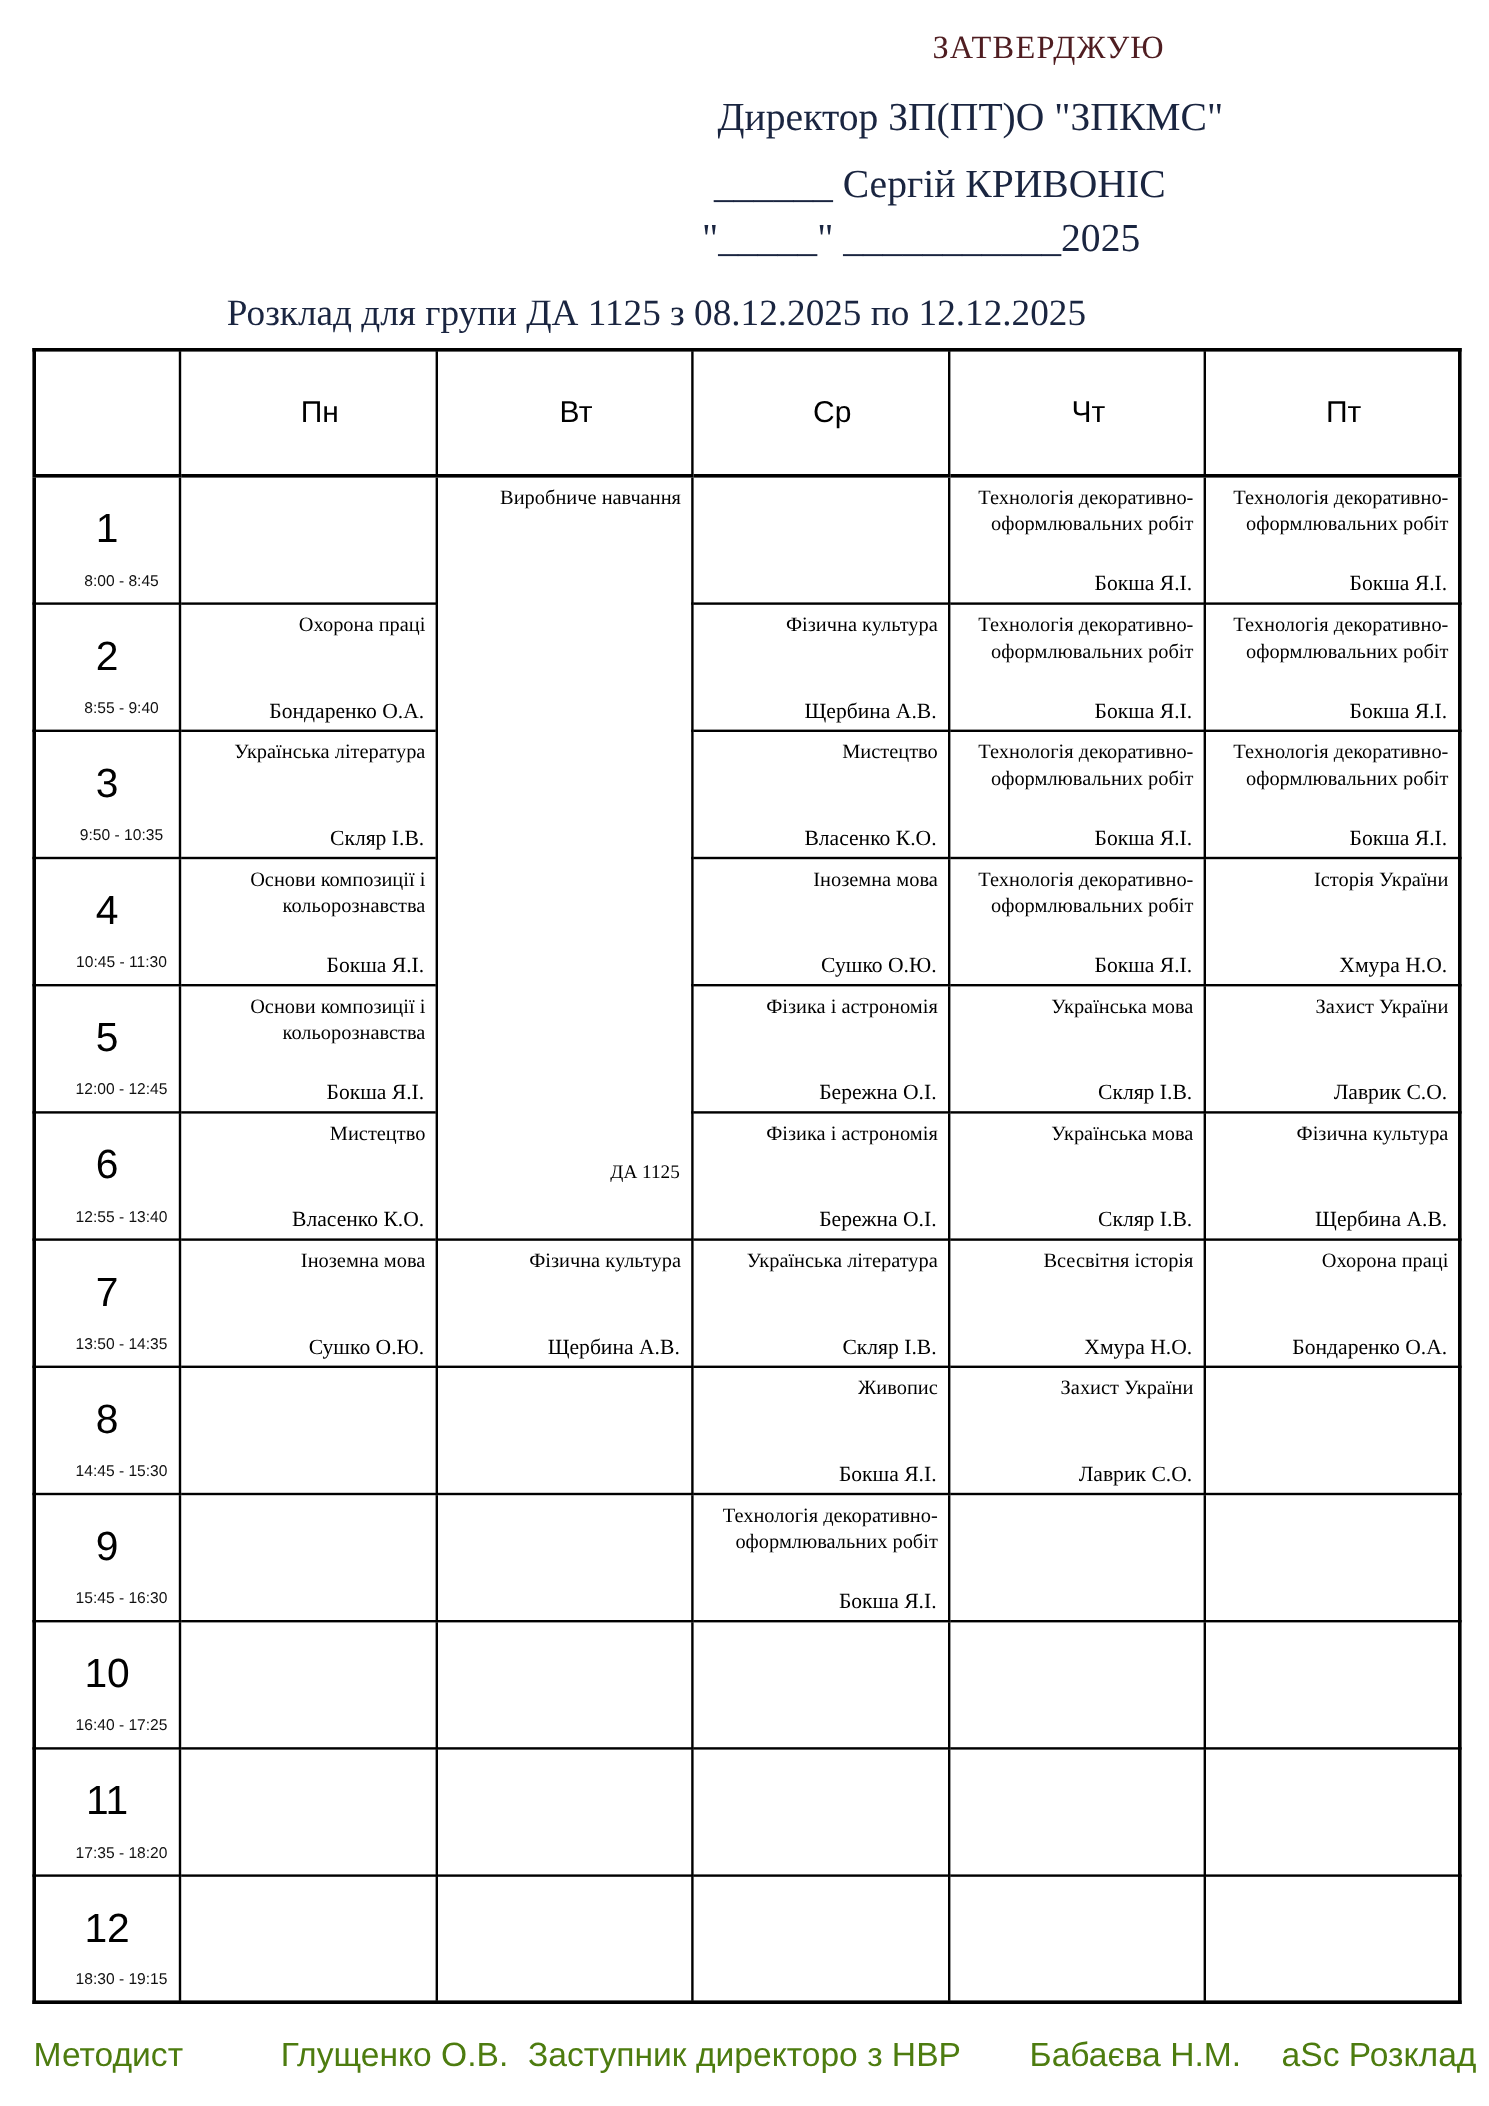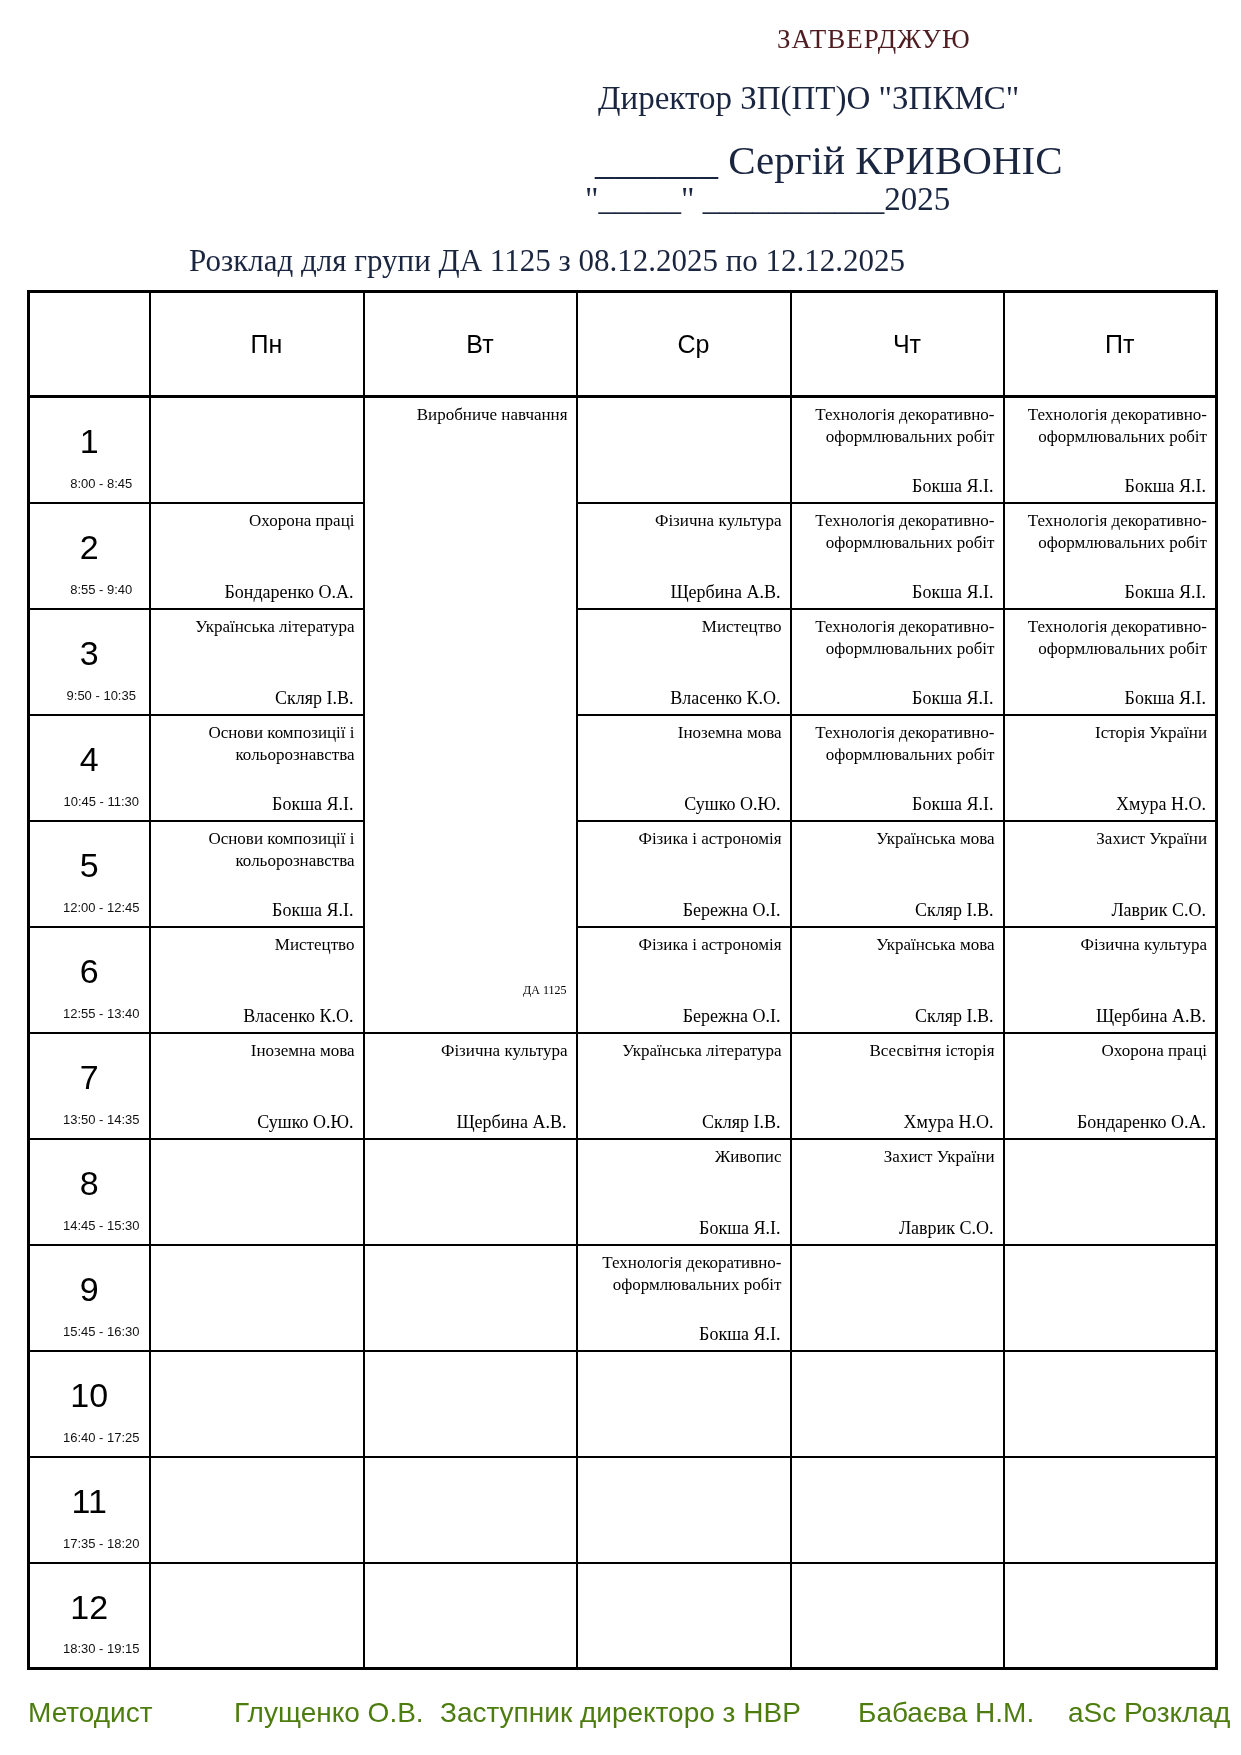--- a/index.html
+++ b/index.html
@@ -17,21 +17,21 @@
   .approve{
     position:absolute;top:24px;left:777px;
     font-size:27px;letter-spacing:1px;color:var(--maroon);
   }
   .director{
     position:absolute;top:80px;left:598px;
     font-size:33px;color:var(--navy);
   }
   .signature{
     position:absolute;top:136px;left:595px;
-    font-size:41px;color:var(--navy);
+    font-size:33px;color:var(--navy);
   }
   .dateline{
     position:absolute;top:181px;left:585px;
     font-size:33px;color:var(--navy);
   }
   .title{
     position:absolute;top:243px;left:27px;width:1040px;
     text-align:center;font-size:31px;color:var(--navy);
   }
   
@@ -52,21 +52,21 @@
     font-family:"Liberation Sans", sans-serif;text-align:center;
   }
   .num{position:absolute;top:26px;left:0;right:0;font-size:34px;line-height:1;}
   .time{position:absolute;bottom:11px;left:0;right:0;font-size:13px;color:#111;padding-left:24px;}
   td.cell{position:relative;vertical-align:top;padding:0;}
   .subj{
     padding:6px 8px 0;text-align:right;
     font-size:17px;line-height:1.3;overflow-wrap:break-word;
   }
   .teach{position:absolute;right:9px;bottom:5px;font-size:18px;white-space:nowrap;margin-top:17px;}
-  .group{position:absolute;right:9px;bottom:34px;font-size:12px;white-space:nowrap;}
+  .group{position:absolute;right:9px;bottom:45px;font-size:16px;white-space:nowrap;}
   
   .footer{position:absolute;top:1697px;left:0;width:100%;height:30px;
     font-family:"Liberation Sans", sans-serif;font-size:28px;color:#4d7c0f;}
   .footer span{position:absolute;white-space:nowrap;}
   .f1{left:28px;}.f2{left:190px;margin-left:44px;}.f3{left:440px;}.f4{left:858px;}.f5{left:1068px;}
 </style>
 </head>
 <body>
 
 <div class="approve">ЗАТВЕРДЖУЮ</div>

